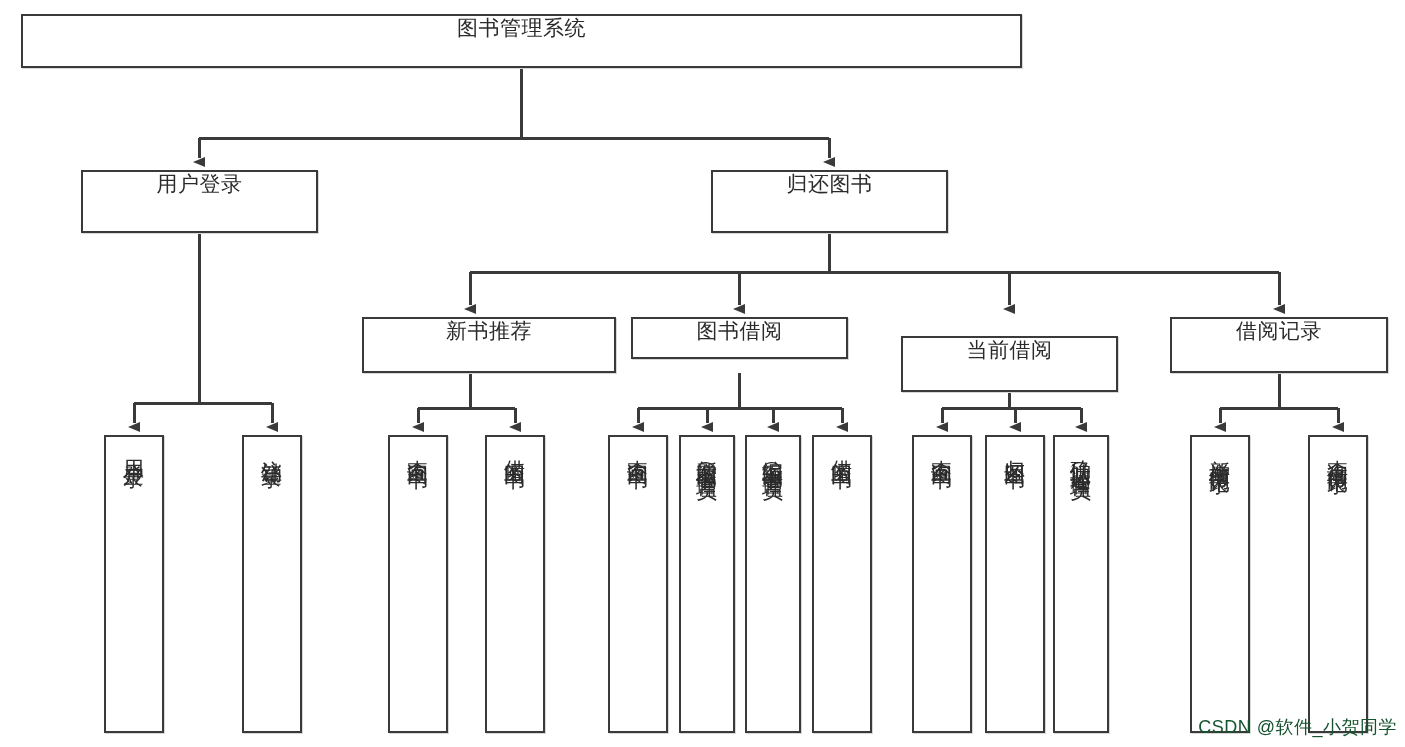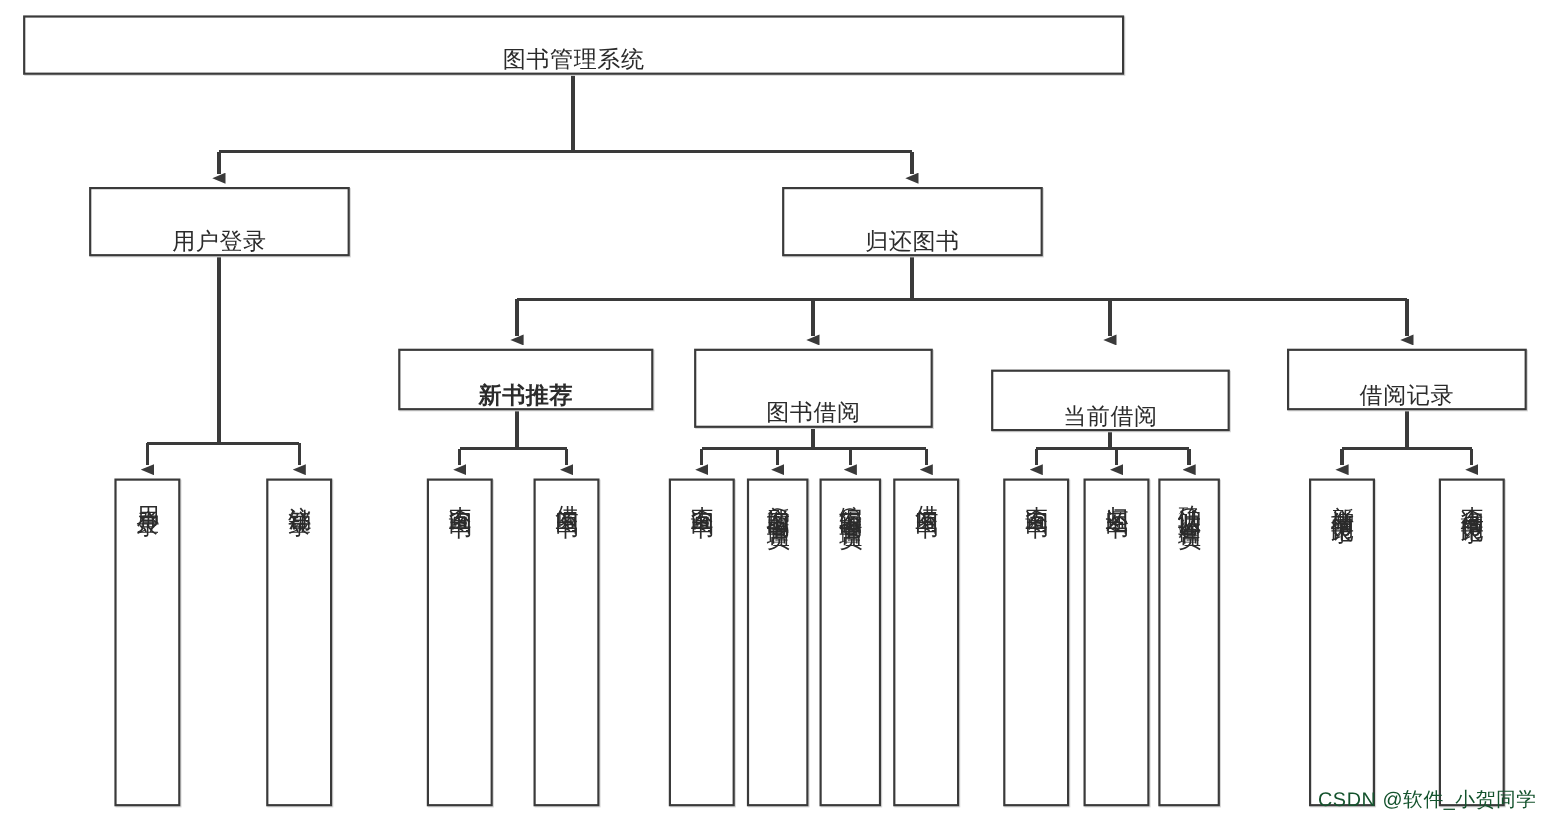--- a/index.html
+++ b/index.html
@@ -21,21 +21,21 @@
     width: 1405px;
     height: 747px;
   }
   .node-box {
     position: absolute;
     box-sizing: border-box;
     border: 2px solid #3a3a3a;
     background: #ffffff;
     box-shadow: 1px 1px 0 0 #d8d8d8;
     display: flex;
-    align-items: flex-end;
+    align-items: flex-start;
     justify-content: center;
   }
   .node-label-h {
     font-size: 21px;
     color: #2b2b2b;
     line-height: 1.1;
     letter-spacing: 0.5px;
     white-space: nowrap;
   }
   .node-box.vertical {
@@ -121,24 +121,24 @@
   <div id="nodes-layer">
       <div class="node-box" style="left: 21px; top: 14px; width: 1001px; height: 54px;">
         <span class="node-label-h">图书管理系统</span>
       </div>
       <div class="node-box" style="left: 81px; top: 170px; width: 237px; height: 63px;">
         <span class="node-label-h">用户登录</span>
       </div>
       <div class="node-box" style="left: 711px; top: 170px; width: 237px; height: 63px;">
         <span class="node-label-h">归还图书</span>
       </div>
-      <div class="node-box" style="left: 362px; top: 317px; width: 232px; height: 56px; font-weight: bold;">
+      <div class="node-box" style="left: 362px; top: 317px; width: 254px; height: 56px;">
         <span class="node-label-h">新书推荐</span>
       </div>
-      <div class="node-box" style="left: 631px; top: 317px; width: 217px; height: 72px;">
+      <div class="node-box" style="left: 631px; top: 317px; width: 217px; height: 42px;">
         <span class="node-label-h">图书借阅</span>
       </div>
       <div class="node-box" style="left: 901px; top: 336px; width: 217px; height: 56px;">
         <span class="node-label-h">当前借阅</span>
       </div>
       <div class="node-box" style="left: 1170px; top: 317px; width: 218px; height: 56px;">
         <span class="node-label-h">借阅记录</span>
       </div>
       <div class="node-box vertical" style="left: 104px; top: 435px; width: 60px; height: 298px;">
         <span class="node-label-v">用户登录</span>

